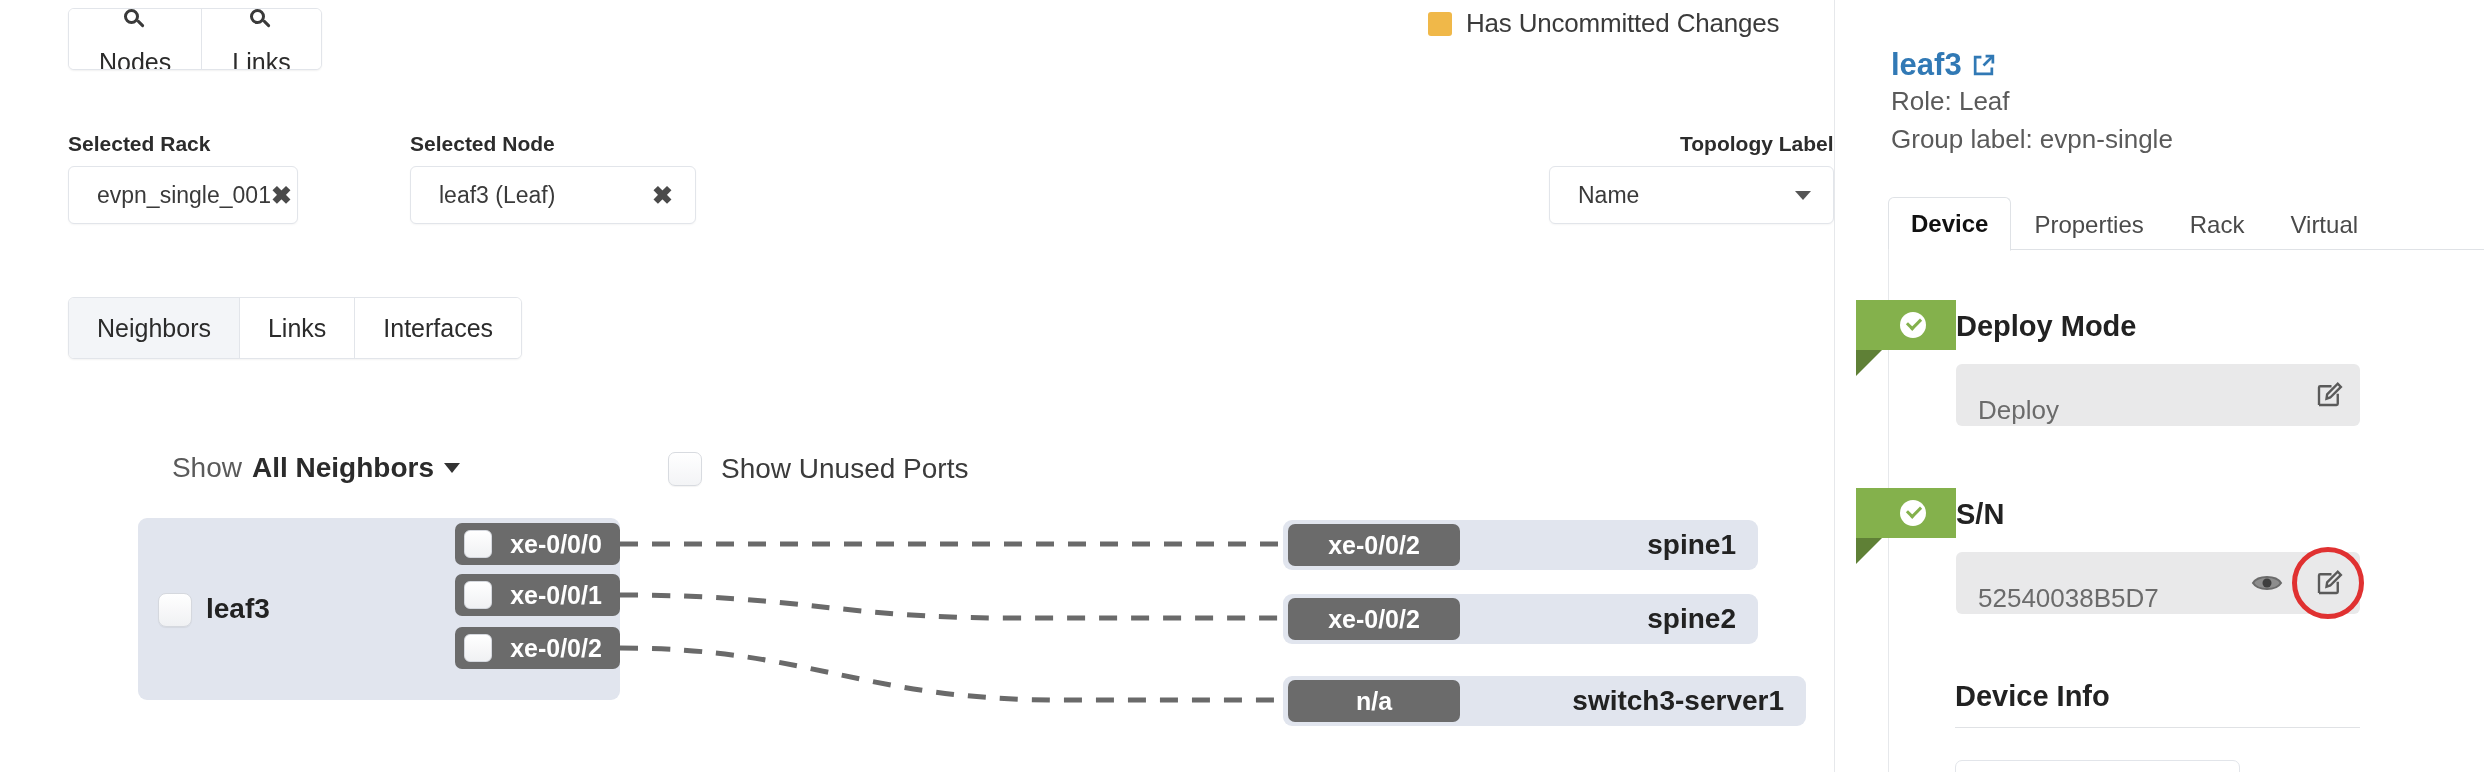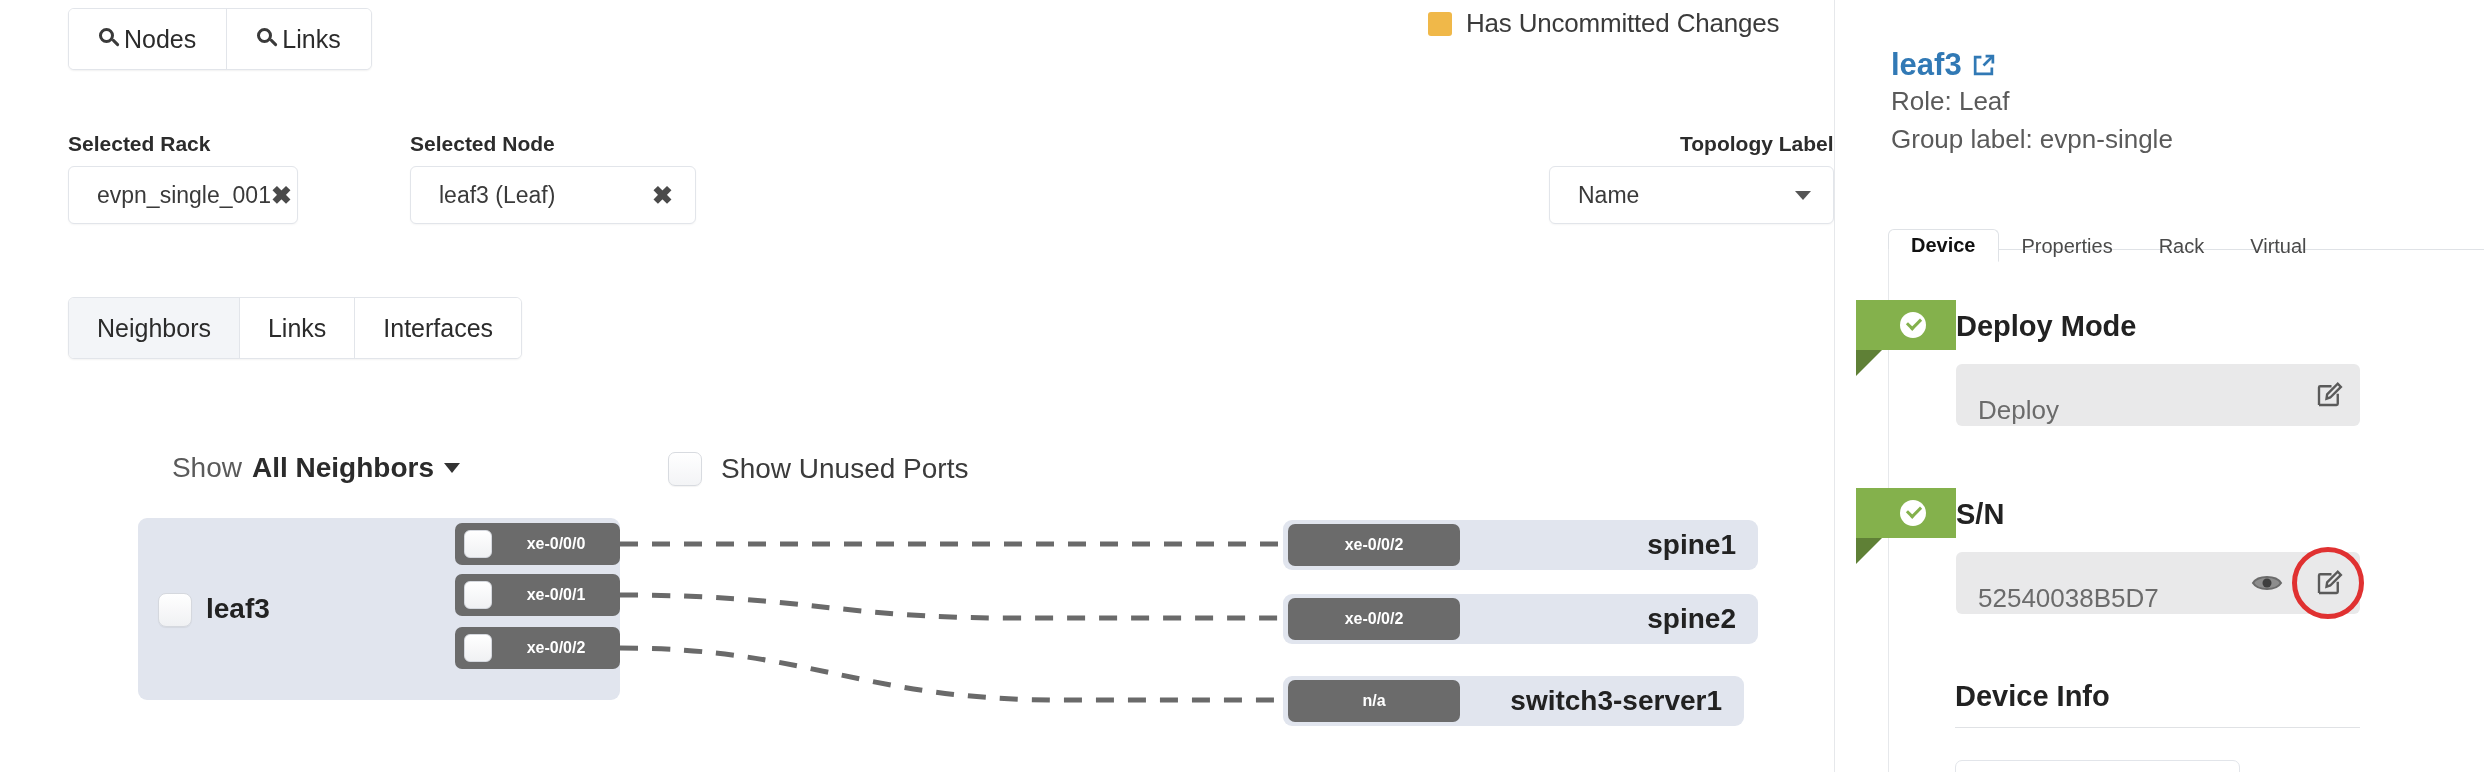--- a/index.html
+++ b/index.html
@@ -17,24 +17,25 @@
   .main-pane { position:absolute; left:0; top:0; width:1834px; height:772px; background:#fff; }
 
   
   .search-group {
     position:absolute; left:68px; top:8px;
     display:flex; border:1px solid #e2e5ea; border-radius:6px;
     background:#fff; box-shadow:0 1px 2px rgba(0,0,0,.06);
     overflow:hidden; height:62px;
   }
   .search-btn {
-    display:flex; align-items:center; gap:3px;
+    display:flex; align-items:center; gap:17px;
     padding:0 30px; font-size:25px; color:#2b2b2b; background:#fff;
     border:none; border-right:1px solid #e2e5ea; cursor:pointer;
     font-family:"Liberation Sans", sans-serif;
+    flex-direction:column;
   }
   .search-btn:last-child { border-right:none; }
   .mag { display:inline-block; width:22px; height:22px; position:relative; flex:0 0 auto; }
   .mag i { position:absolute; left:0; top:0; width:15px; height:15px; border:3px solid #3a3a3a; border-radius:50%; }
   .mag b { position:absolute; left:12px; top:13px; width:9px; height:3px; background:#3a3a3a; transform:rotate(45deg); border-radius:2px;}
 
   
   .legend { position:absolute; left:1428px; top:8px; display:flex; align-items:center; gap:14px; }
   .legend-swatch { width:24px; height:24px; border-radius:3px; }
   .legend-text { font-size:26px; color:#3b3b3b; letter-spacing:-0.2px; }
@@ -96,21 +97,21 @@
   .port-chip {
     position:absolute; height:42px; background:#6b6b6b; border-radius:7px;
     display:flex; align-items:center;
   }
   .port-chip .sq {
     width:28px;height:28px;border-radius:6px;margin-left:9px;
     border:1px solid #d5d8de; background:linear-gradient(#ffffff,#f0f1f3);
     flex:0 0 auto;
   }
   .port-chip .lbl {
-    color:#fff; font-size:16px; font-weight:bold; margin:0 auto; padding:0 14px; white-space:nowrap;
+    color:#fff; font-size:25px; font-weight:bold; margin:0 auto; padding:0 14px; white-space:nowrap;
   }
   .port-chip.right .lbl { margin:0 auto; }
 
   
   .right-panel {
     position:absolute; left:1834px; top:0; width:650px; height:772px;
     background:#fff; border-left:1px solid #e6e8eb;
   }
   .popover-edge {
     position:absolute; left:1890px; top:0px; width:440px; height:8px;
@@ -122,22 +123,22 @@
     border-top:18px solid #ffffff; filter:drop-shadow(0 2px 1px rgba(0,0,0,.10));
   }
 
   .rp-title-row { position:absolute; left:56px; top:47px; display:flex; align-items:center; gap:9px; }
   .rp-title { font-size:31px; font-weight:bold; color:#3179b5; cursor:pointer; }
   .ext-link { width:25px;height:25px;position:relative;cursor:pointer; }
   .rp-sub { position:absolute; left:56px; font-size:26px; color:#5a5a5a; }
 
   .rp-tabs { position:absolute; left:53px; top:200px; width:580px; display:flex; align-items:flex-end; height:50px;}
   .rp-tab {
-    font-size:20px; color:#4a4a4a; padding:4px 22px; cursor:pointer; white-space:nowrap;
-    border:1px solid transparent; border-bottom:none; position:relative; top:12px;
+    font-size:24px; color:#4a4a4a; padding:12px 22px; cursor:pointer; white-space:nowrap;
+    border:1px solid transparent; border-bottom:none; position:relative; top:1px;
   }
   .rp-tab.active {
     color:#111; font-weight:bold; background:#fff;
     border:1px solid #dfe2e6; border-bottom:1px solid #fff; border-radius:6px 6px 0 0;
   }
   .rp-tabs-underline { position:absolute; left:53px; top:249px; width:600px; height:1px; background:#dfe2e6; }
   .rp-body-border { position:absolute; left:53px; top:249px; width:600px; height:523px; border-left:1px solid #e6e8eb; border-right:1px solid #e6e8eb; }
 
   
   .flag {
@@ -273,21 +274,21 @@
         <span class="node-name" style="right:22px; top:9px;">spine1</span>
       </div>
 
       <div class="node-box" style="left:1283px; top:94px; width:475px; height:50px;">
         <div class="port-chip right" style="left:5px; top:4px; width:172px;">
           <span class="lbl">xe-0/0/2</span>
         </div>
         <span class="node-name" style="right:22px; top:9px;">spine2</span>
       </div>
 
-      <div class="node-box" style="left:1283px; top:176px; width:461px; height:50px;">
+      <div class="node-box" style="left:1283px; top:176px; width:523px; height:50px;">
         <div class="port-chip right" style="left:5px; top:4px; width:172px;">
           <span class="lbl">n/a</span>
         </div>
         <span class="node-name" style="right:22px; top:9px;">switch3-server1</span>
       </div>
 
     </div>
   </div>
 
   <div class="popover-edge"></div>

